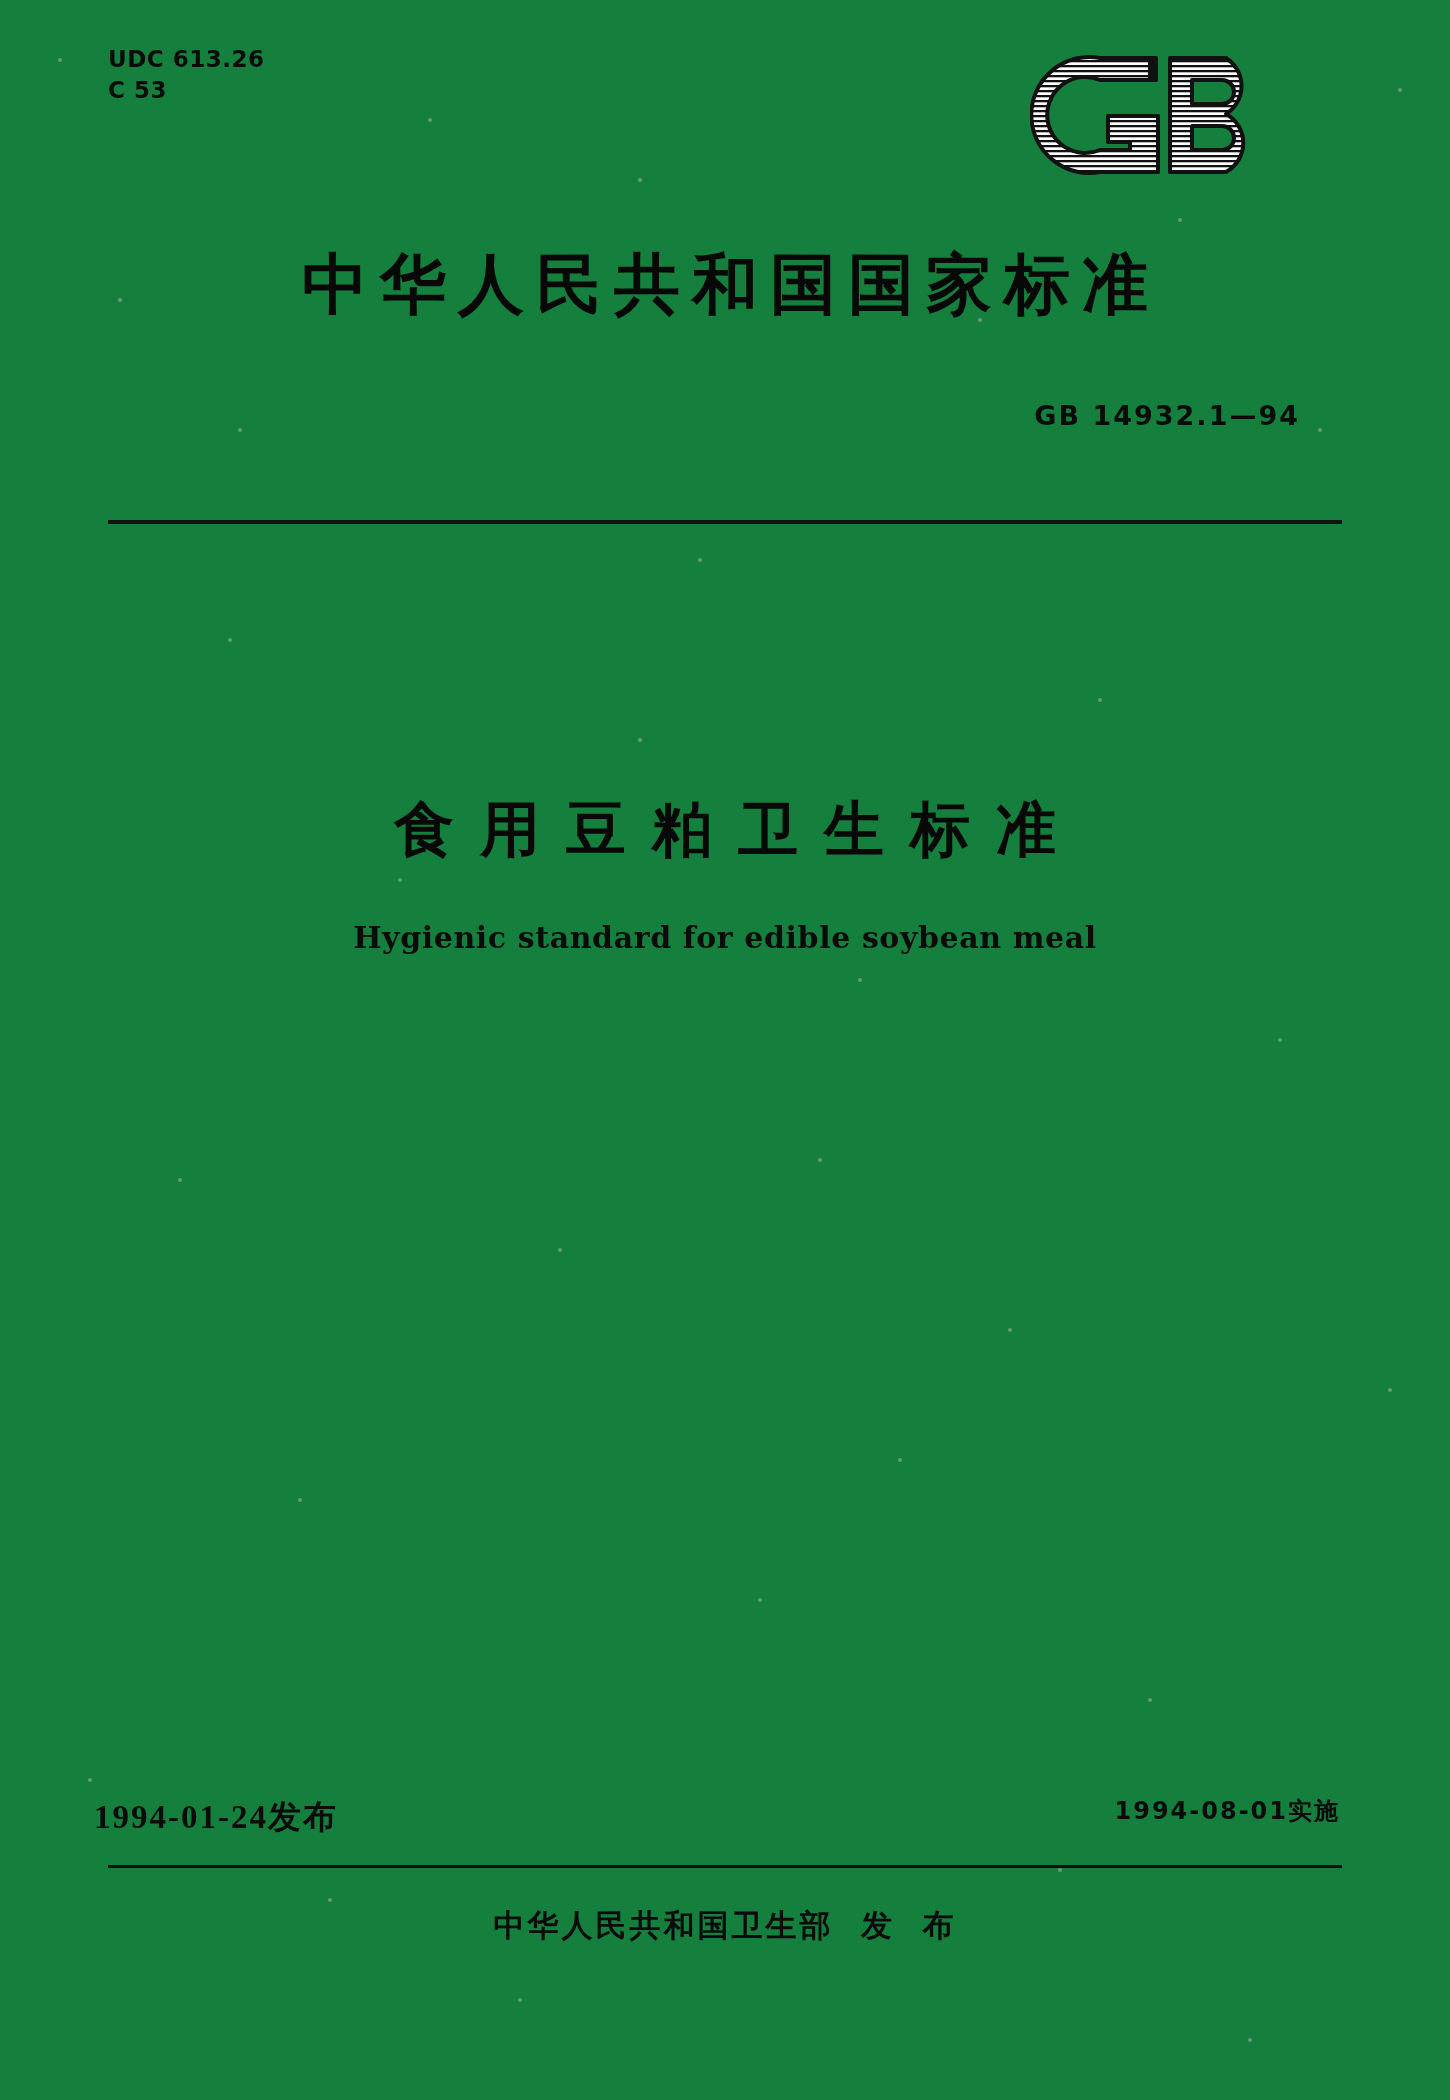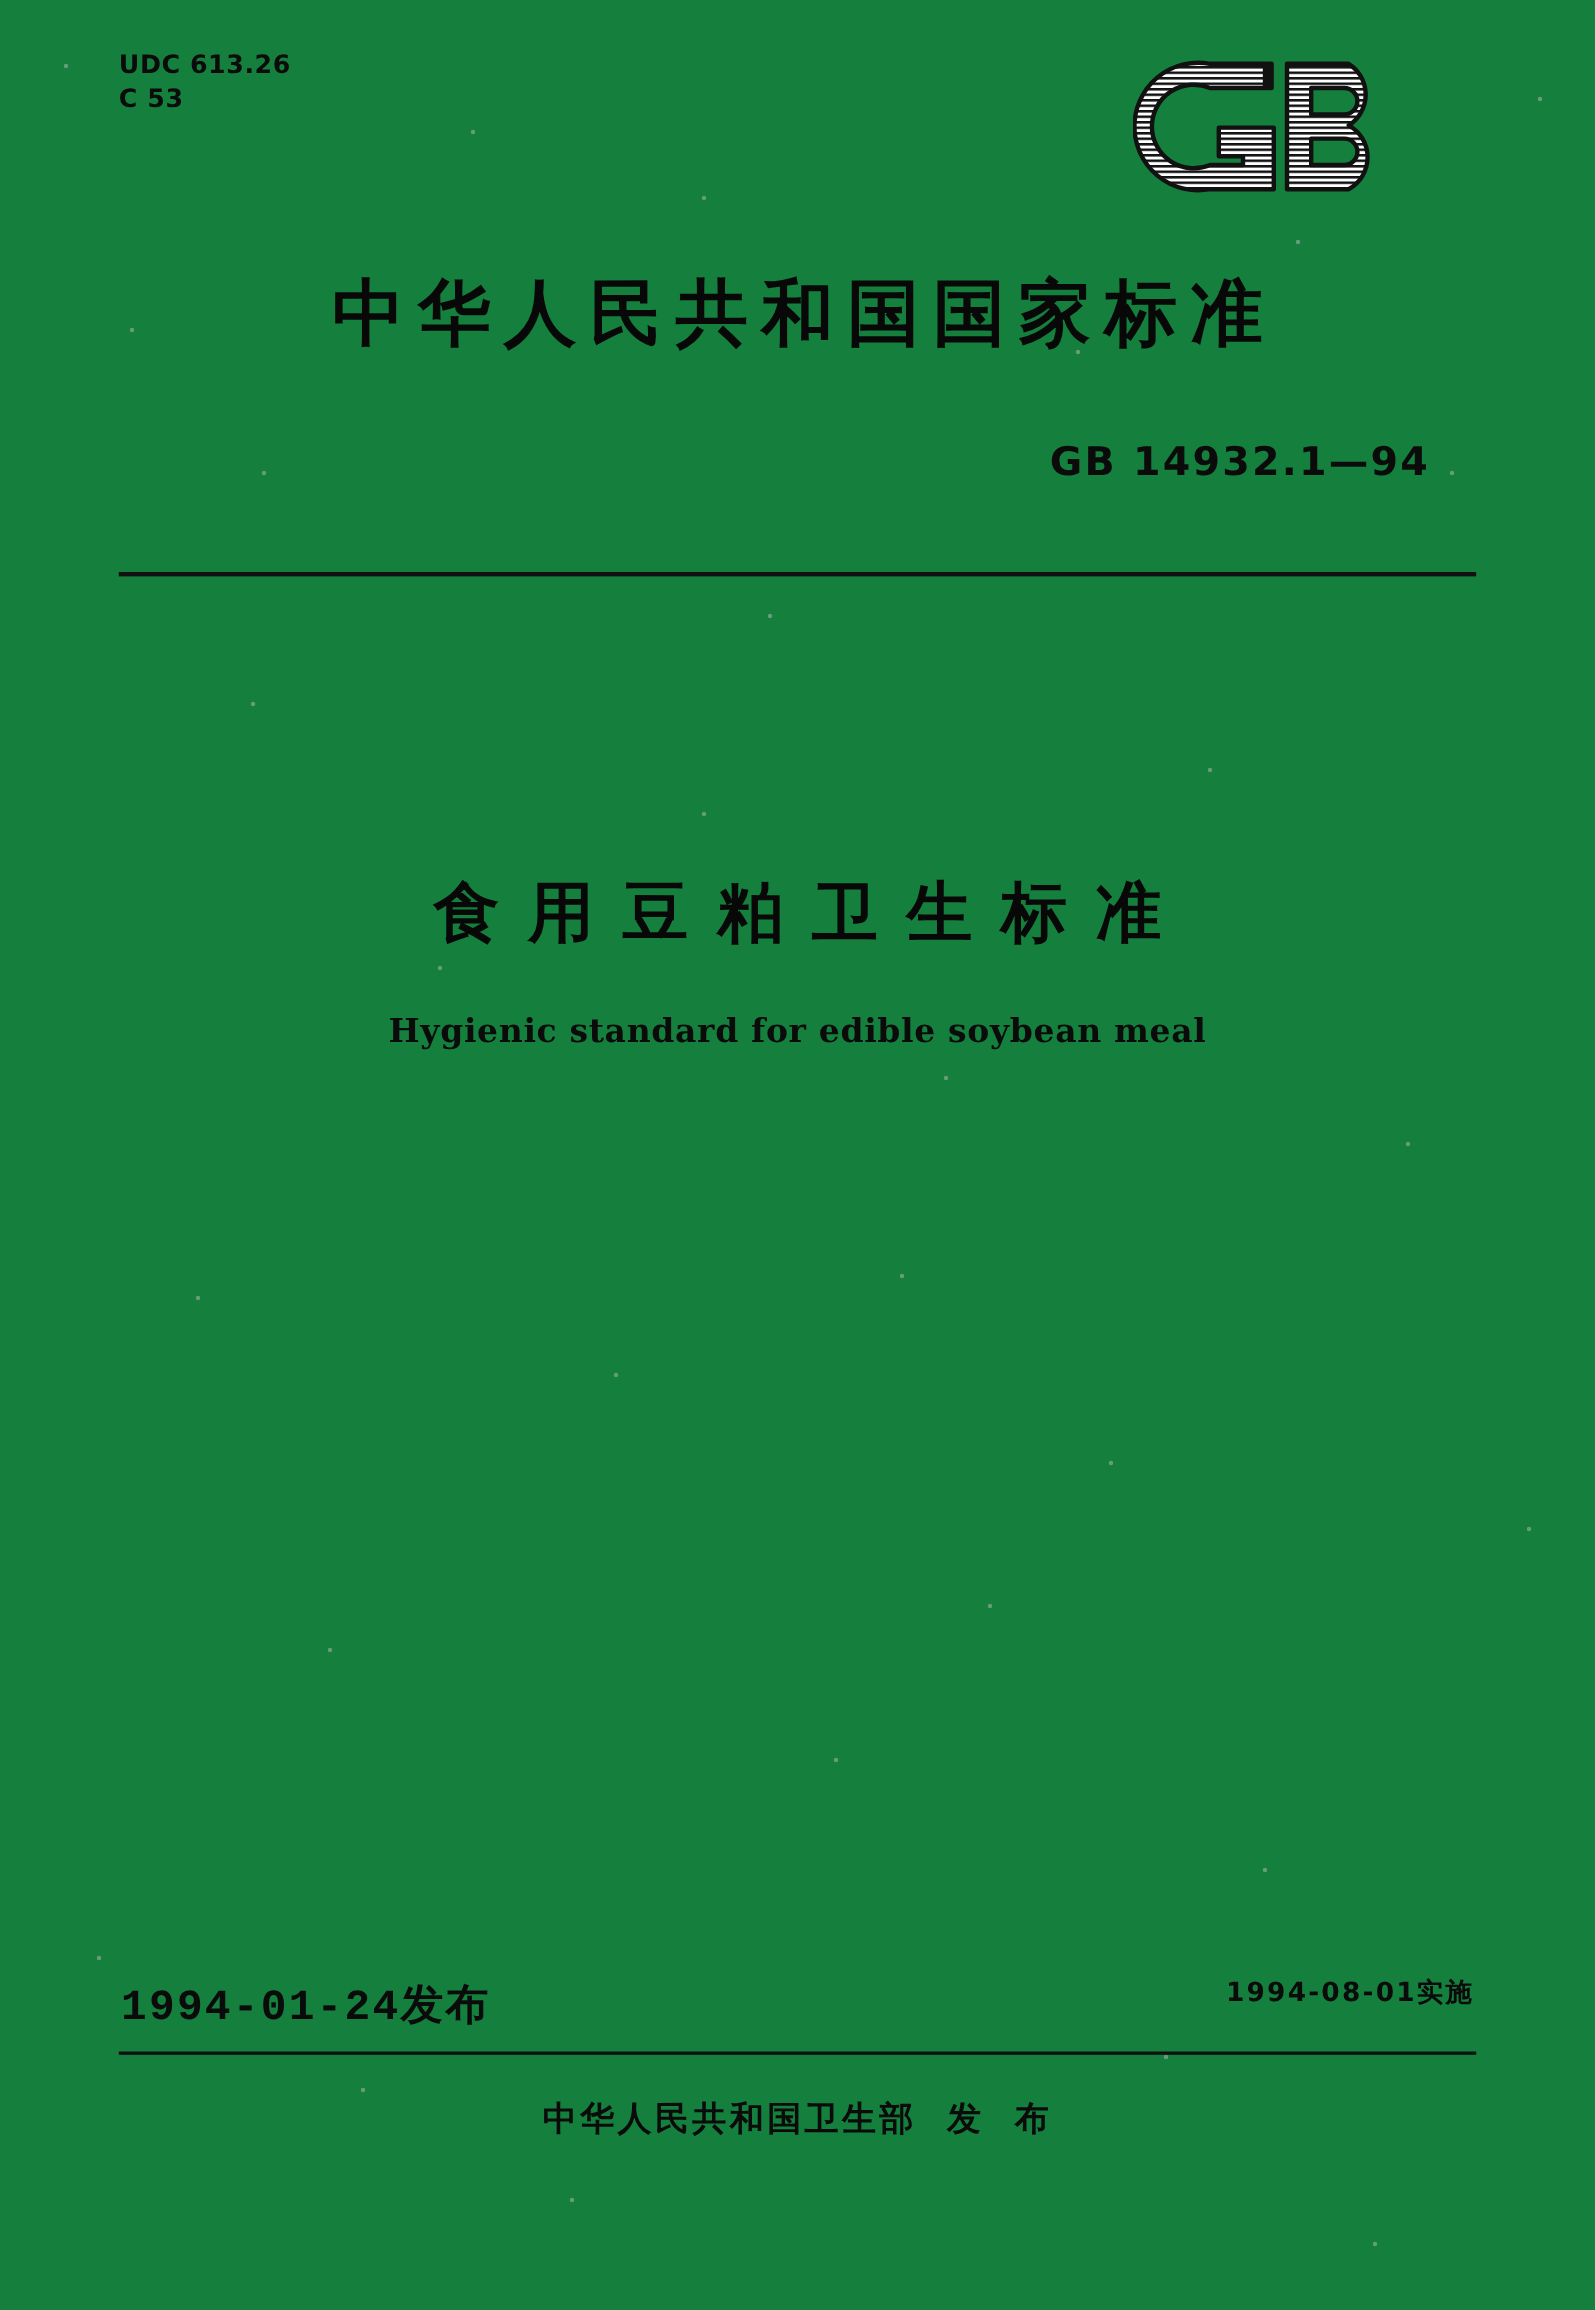--- a/index.html
+++ b/index.html
@@ -68,21 +68,21 @@
     color: #080808;
   }
 
   
   .std-number {
     position: absolute;
     right: 150px;
     top: 400px;
     font-family: "DejaVu Sans", sans-serif;
     font-weight: bold;
-    font-size: 36px;
+    font-size: 27px;
     letter-spacing: 2px;
   }
 
   
   .rule-top {
     position: absolute;
     left: 108px;
     right: 108px;
     top: 520px;
     height: 4px;
@@ -120,25 +120,25 @@
     font-family: "DejaVu Serif", serif;
     font-weight: bold;
     font-size: 30px;
     letter-spacing: .6px;
     color: #0b0b0b;
   }
 
   
   .date-issue {
     position: absolute;
-    left: 110px;
+    left: 94px;
     top: 1795px;
-    font-family: Liberation Mono, monospace;
-    font-weight: bold;
-    font-size: 39px;
+    font-family: Liberation Serif, serif;
+    font-weight: bold;
+    font-size: 33px;
     letter-spacing: 2px;
     white-space: pre;
   }
   .date-effective {
     position: absolute;
     right: 110px;
     top: 1795px;
     font-family: "DejaVu Sans", sans-serif;
     font-weight: bold;
     font-size: 24px;

